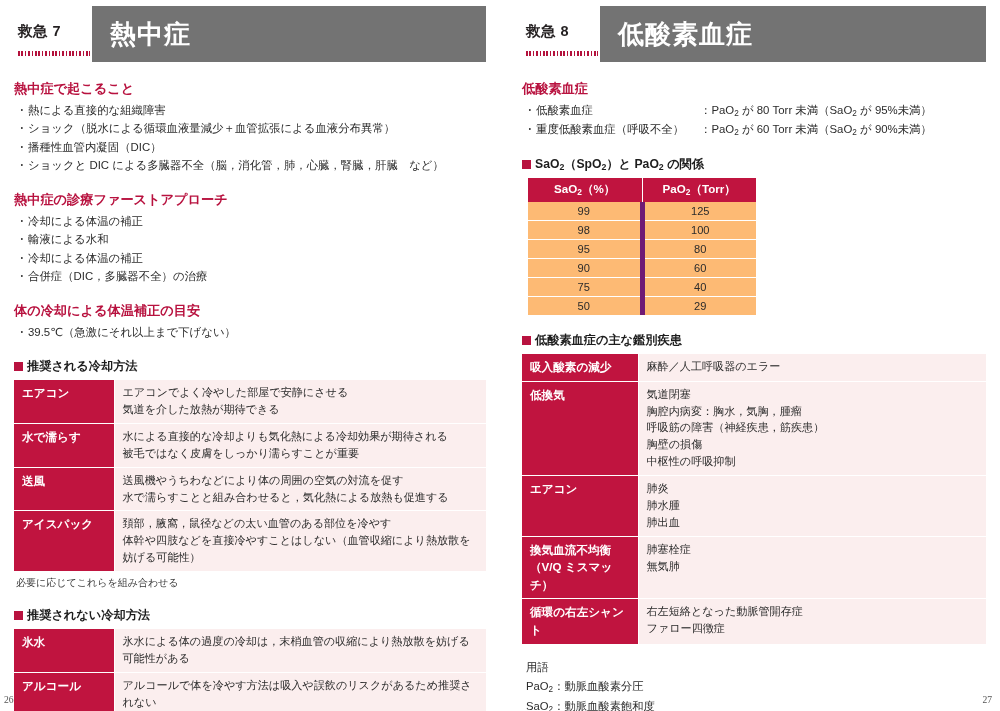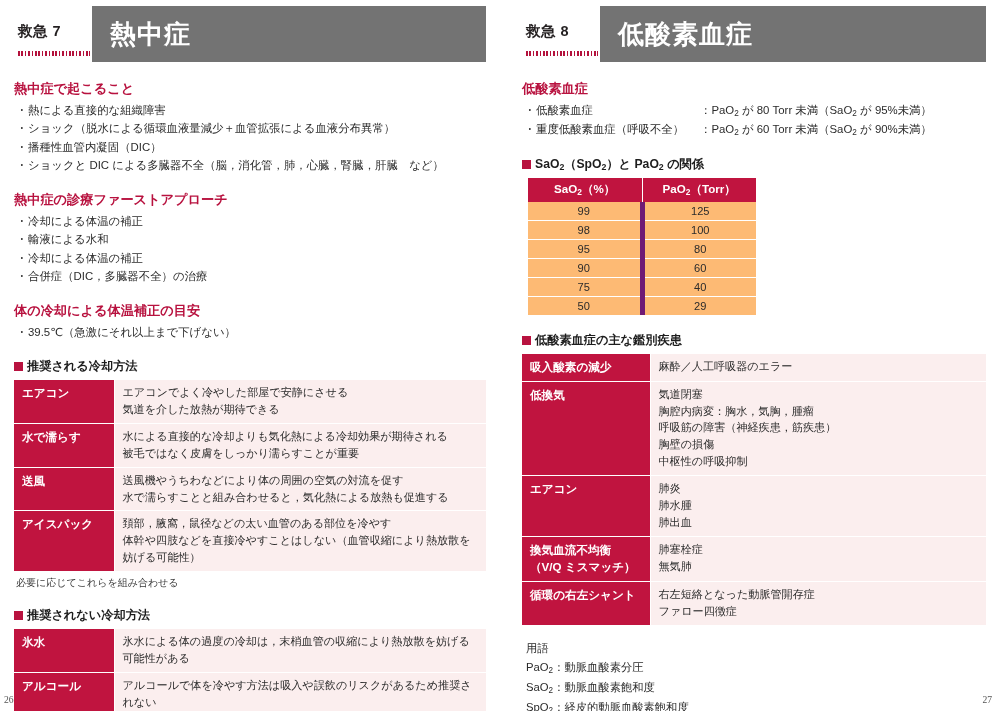--- a/index.html
+++ b/index.html
@@ -116,21 +116,21 @@
   table.lt td.lbl {
     background: #c0143f;
     color: #ffffff;
     font-weight: bold;
     font-size: 11.6px;
     border-bottom: 1px solid #ffffff;
     border-right: 1px solid #ffffff;
   }
   table.lt tr:last-child td { border-bottom: none; }
   .lt-left td.lbl { width: 100px; }
-  .lt-right td.lbl { width: 128px; margin-left: 16px; }
+  .lt-right td.lbl { width: 116px; margin-left: 16px; }
 
   .note-sm {
     font-size: 10px;
     color: #3a3a3a;
     margin: 5px 0 0 2px;
   }
 
   
   table.dt {
     border-collapse: collapse;

